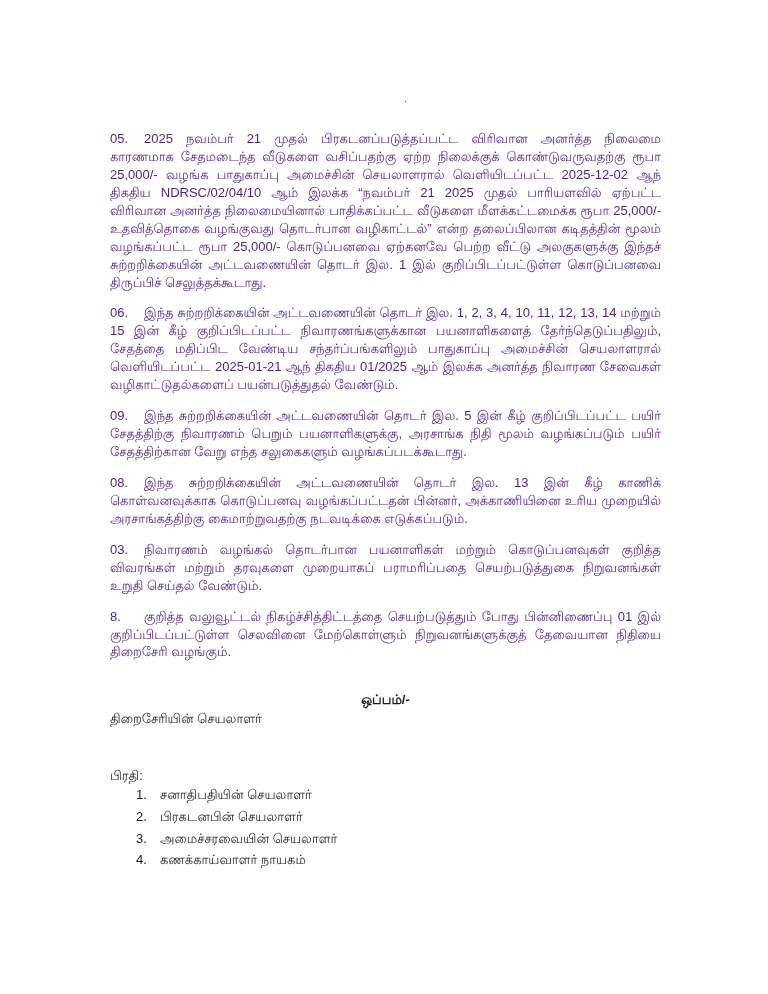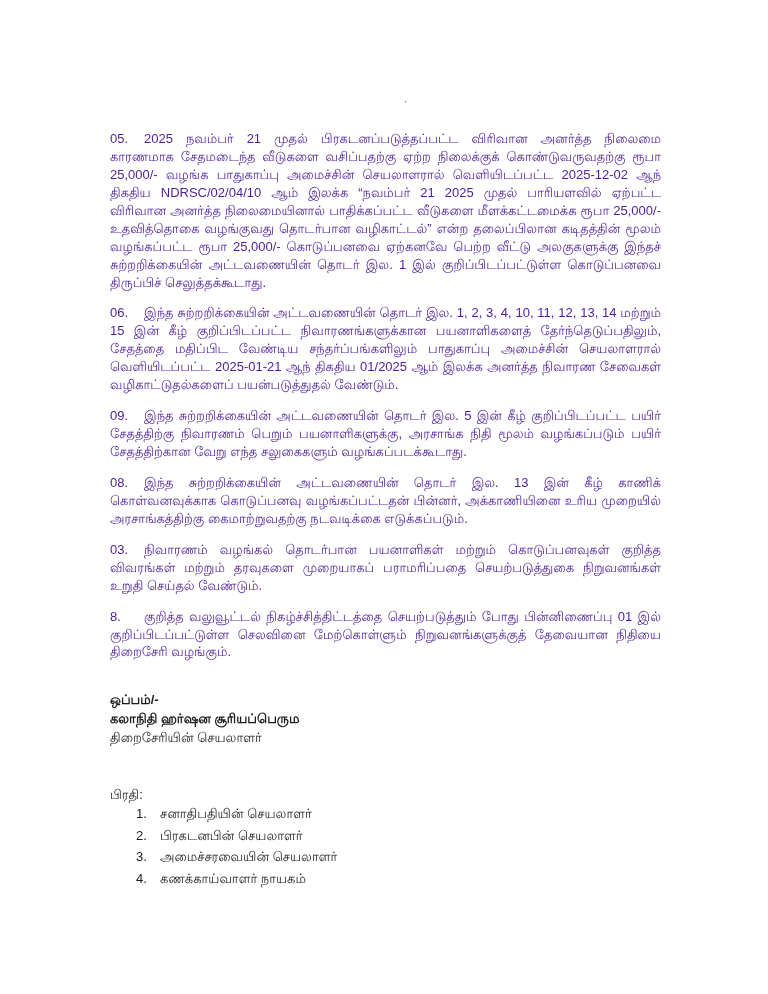--- a/index.html
+++ b/index.html
@@ -43,20 +43,21 @@
     display: inline-block;
     min-width: 34px;
   }
   .sig-block {
     margin-top: 30px;
     font-size: 13px;
     line-height: 1.45;
   }
   .sig-line1, .sig-line2 {
     font-weight: bold;
+    text-align: center;
   }
   .sig-line3 {
     font-weight: normal;
   }
   .copies {
     margin-top: 38px;
     font-size: 13px;
     line-height: 1.45;
   }
   .copies-title {
@@ -86,21 +87,20 @@
   <p class="para"><span class="pnum">09.</span><span>இந்த சுற்றறிக்கையின் அட்டவணையின் தொடர் இல. 5 இன் கீழ் குறிப்பிடப்பட்ட பயிர் சேதத்திற்கு நிவாரணம் பெறும் பயனாளிகளுக்கு, அரசாங்க நிதி மூலம் வழங்கப்படும் பயிர் சேதத்திற்கான வேறு எந்த சலுகைகளும் வழங்கப்படக்கூடாது.</span></p>
 
   <p class="para"><span class="pnum">08.</span><span>இந்த சுற்றறிக்கையின் அட்டவணையின் தொடர் இல. 13 இன் கீழ் காணிக் கொள்வனவுக்காக கொடுப்பனவு வழங்கப்பட்டதன் பின்னர், அக்காணியினை உரிய முறையில் அரசாங்கத்திற்கு கைமாற்றுவதற்கு நடவடிக்கை எடுக்கப்படும்.</span></p>
 
   <p class="para"><span class="pnum">03.</span><span>நிவாரணம் வழங்கல் தொடர்பான பயனாளிகள் மற்றும் கொடுப்பனவுகள் குறித்த விவரங்கள் மற்றும் தரவுகளை முறையாகப் பராமரிப்பதை செயற்படுத்துகை நிறுவனங்கள் உறுதி செய்தல் வேண்டும்.</span></p>
 
   <p class="para"><span class="pnum">8.</span><span>குறித்த வலுவூட்டல் நிகழ்ச்சித்திட்டத்தை செயற்படுத்தும் போது பின்னிணைப்பு 01 இல் குறிப்பிடப்பட்டுள்ள செலவினை மேற்கொள்ளும் நிறுவனங்களுக்குத் தேவையான நிதியை திறைசேரி வழங்கும்.</span></p>
 
   <div class="sig-block">
     <div class="sig-line1">ஒப்பம்/-</div>
-    <div class="sig-line2">கலாநிதி ஹர்ஷன சூரியப்பெரும</div>
     <div class="sig-line3">திறைசேரியின் செயலாளர்</div>
   </div>
 
   <div class="copies">
     <div class="copies-title">பிரதி:</div>
     <div class="copy-row">
       <span class="cnum">1.</span>
       <span>சனாதிபதியின் செயலாளர்</span>
     </div>
     <div class="copy-row">

